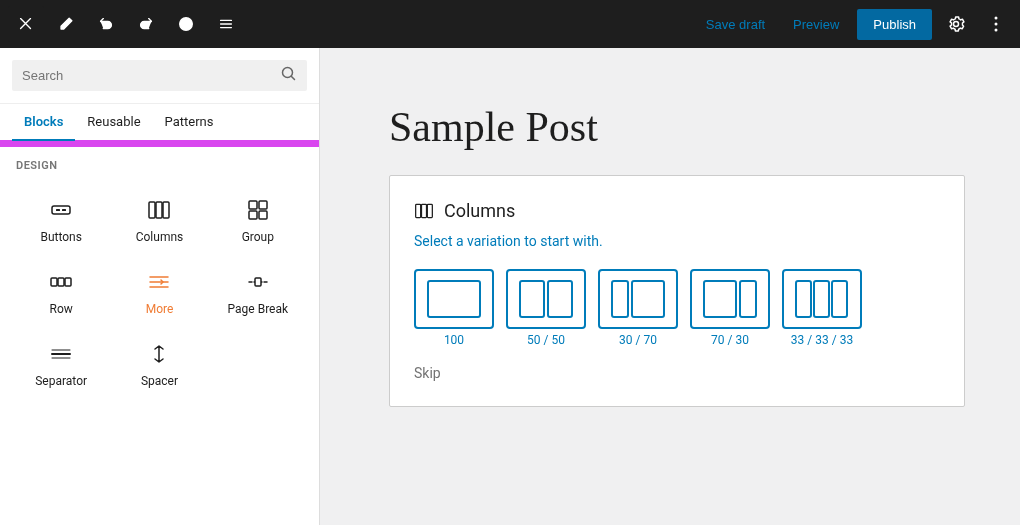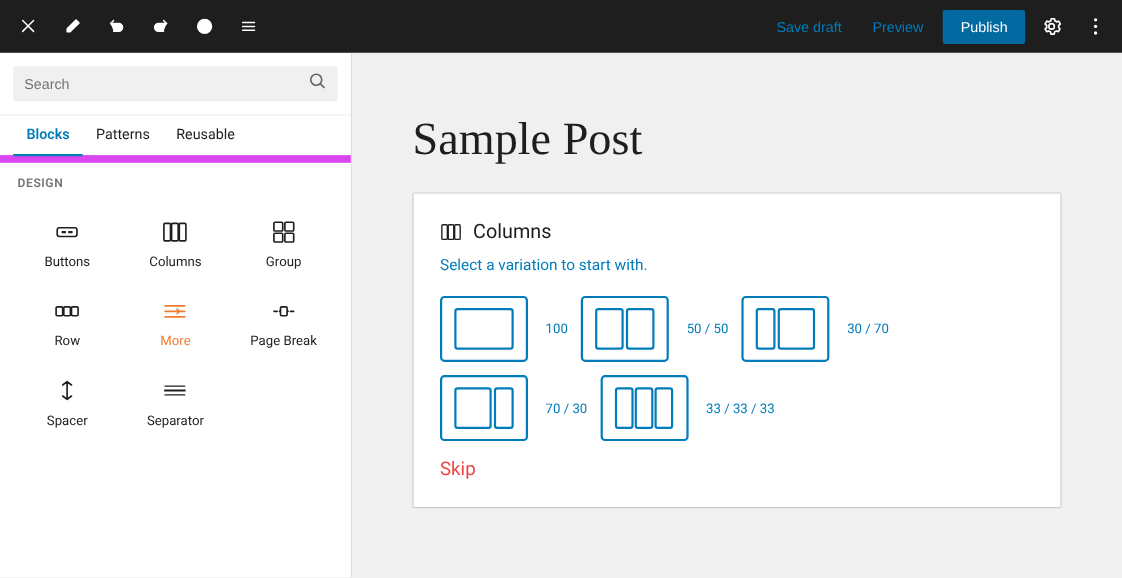--- a/index.html
+++ b/index.html
@@ -69,21 +69,21 @@
     .block-item {
       display: flex; flex-direction: column; align-items: center; justify-content: center; padding: 12px 8px; cursor: pointer; border-radius: 4px; gap: 6px;
     }
     .block-icon { font-size: 22px; color: #1e1e1e; display: flex; align-items: center; justify-content: center; height: 28px; }
     .block-icon svg { width: 24px; height: 24px; }
     .block-label { font-size: 12px; color: #1e1e1e; text-align: center; }
     .block-label.orange { color: #f07c34; }
 
     
     .content-area {
-      flex: 1; overflow-y: auto; padding: 55px; background: #f0f0f1;
+      flex: 1; overflow-y: auto; padding: 55px; background: #f0f0f1; margin-left: 14px;
     }
 
     
     .post-title {
       font-size: 42px; font-weight: 300; color: #1e1e1e; margin-bottom: 24px; font-family: Georgia, serif; max-width: 700px;
     }
 
     
     .columns-block {
       background: #fff; border: 1px solid #ccc; border-radius: 2px; padding: 24px; max-width: 700px;
@@ -95,29 +95,29 @@
     .columns-header-icon svg { width: 20px; height: 20px; }
     .columns-header-title { font-size: 18px; font-weight: 400; color: #1e1e1e; }
     .columns-subtitle { font-size: 14px; color: #1e1e1e; margin-bottom: 20px; }
     .columns-subtitle span { color: #007cba; }
 
     
     .variation-grid {
       display: flex; gap: 12px; flex-wrap: wrap; margin-bottom: 16px;
     }
     .variation-item {
-      display: flex; flex-direction: row; align-items: center; gap: 16px; cursor: pointer;
+      display: flex; flex-direction: column; align-items: center; gap: 4px; cursor: pointer;
     }
     .variation-box {
       width: 80px; height: 60px; border: 2px solid #007cba; border-radius: 4px; display: flex; align-items: center; justify-content: center; background: #fff;
     }
     .variation-box svg { width: 60px; height: 44px; }
     .variation-label { font-size: 12px; color: #007cba; }
 
-    .skip-link { color: #ef4444; font-size: 17px; text-decoration: none; cursor: pointer; }
+    .skip-link { color: #737373; font-size: 14px; text-decoration: none; cursor: pointer; }
   </style>
 </head>
 <body>
 
 <div class="toolbar">
   <div class="toolbar-left">
     <button class="toolbar-btn close-btn">
       <svg viewBox="0 0 20 20" xmlns="http://www.w3.org/2000/svg">
           <path d="M15 4L4 15M4 4l11 11" stroke="#fff" stroke-width="1.5" fill="none" stroke-linecap="round"></path>
         </svg>
@@ -181,22 +181,22 @@
           <svg width="16" height="16" viewBox="0 0 16 16" fill="none" xmlns="http://www.w3.org/2000/svg">
               <circle cx="6.5" cy="6.5" r="5" stroke="#666" stroke-width="1.5"></circle>
               <path d="M10.5 10.5l3 3" stroke="#666" stroke-width="1.5" stroke-linecap="round"></path>
             </svg>
         </span>
       </div>
     </div>
 
     <div class="sidebar-tabs">
       <div class="sidebar-tab active">Blocks</div>
+      <div class="sidebar-tab">Reusable</div>
       <div class="sidebar-tab">Patterns</div>
-      <div class="sidebar-tab">Reusable</div>
     </div>
 
     <div class="sidebar-scroll">
       <div class="section-label">DESIGN</div>
       <div class="block-grid">
 
         <div class="block-item">
           <div class="block-icon">
             <svg viewBox="0 0 24 24" fill="none" xmlns="http://www.w3.org/2000/svg">
                 <rect x="3" y="8" width="18" height="8" rx="2" stroke="#1e1e1e" stroke-width="1.5"></rect>
@@ -257,35 +257,35 @@
                 <path d="M3 12h18" stroke="#1e1e1e" stroke-width="1.5" stroke-linecap="round" stroke-dasharray="3 2"></path>
                 <rect x="9" y="8" width="6" height="8" rx="1" stroke="#1e1e1e" stroke-width="1.5" fill="#fff"></rect>
               </svg>
           </div>
           <span class="block-label">Page Break</span>
         </div>
 
         <div class="block-item">
           <div class="block-icon">
             <svg viewBox="0 0 24 24" fill="none" xmlns="http://www.w3.org/2000/svg">
-                <path d="M12 4v16M8 7l4-3 4 3M8 17l4 3 4-3" stroke="#1e1e1e" stroke-width="1.5" stroke-linecap="round" stroke-linejoin="round"></path>
-              </svg>
-          </div>
-          <span class="block-label">Spacer</span>
-        </div>
-
-        <div class="block-item">
-          <div class="block-icon">
-            <svg viewBox="0 0 24 24" fill="none" xmlns="http://www.w3.org/2000/svg">
                 <line x1="3" y1="12" x2="21" y2="12" stroke="#1e1e1e" stroke-width="2" stroke-linecap="round"></line>
                 <line x1="3" y1="8" x2="21" y2="8" stroke="#1e1e1e" stroke-width="1" stroke-linecap="round"></line>
                 <line x1="3" y1="16" x2="21" y2="16" stroke="#1e1e1e" stroke-width="1" stroke-linecap="round"></line>
               </svg>
           </div>
           <span class="block-label">Separator</span>
+        </div>
+
+        <div class="block-item">
+          <div class="block-icon">
+            <svg viewBox="0 0 24 24" fill="none" xmlns="http://www.w3.org/2000/svg">
+                <path d="M12 4v16M8 7l4-3 4 3M8 17l4 3 4-3" stroke="#1e1e1e" stroke-width="1.5" stroke-linecap="round" stroke-linejoin="round"></path>
+              </svg>
+          </div>
+          <span class="block-label">Spacer</span>
         </div>
 
       </div>
     </div>
   </div>
 
   <div class="content-area">
     <div class="post-title">Sample Post</div>
 
     <div class="columns-block">

